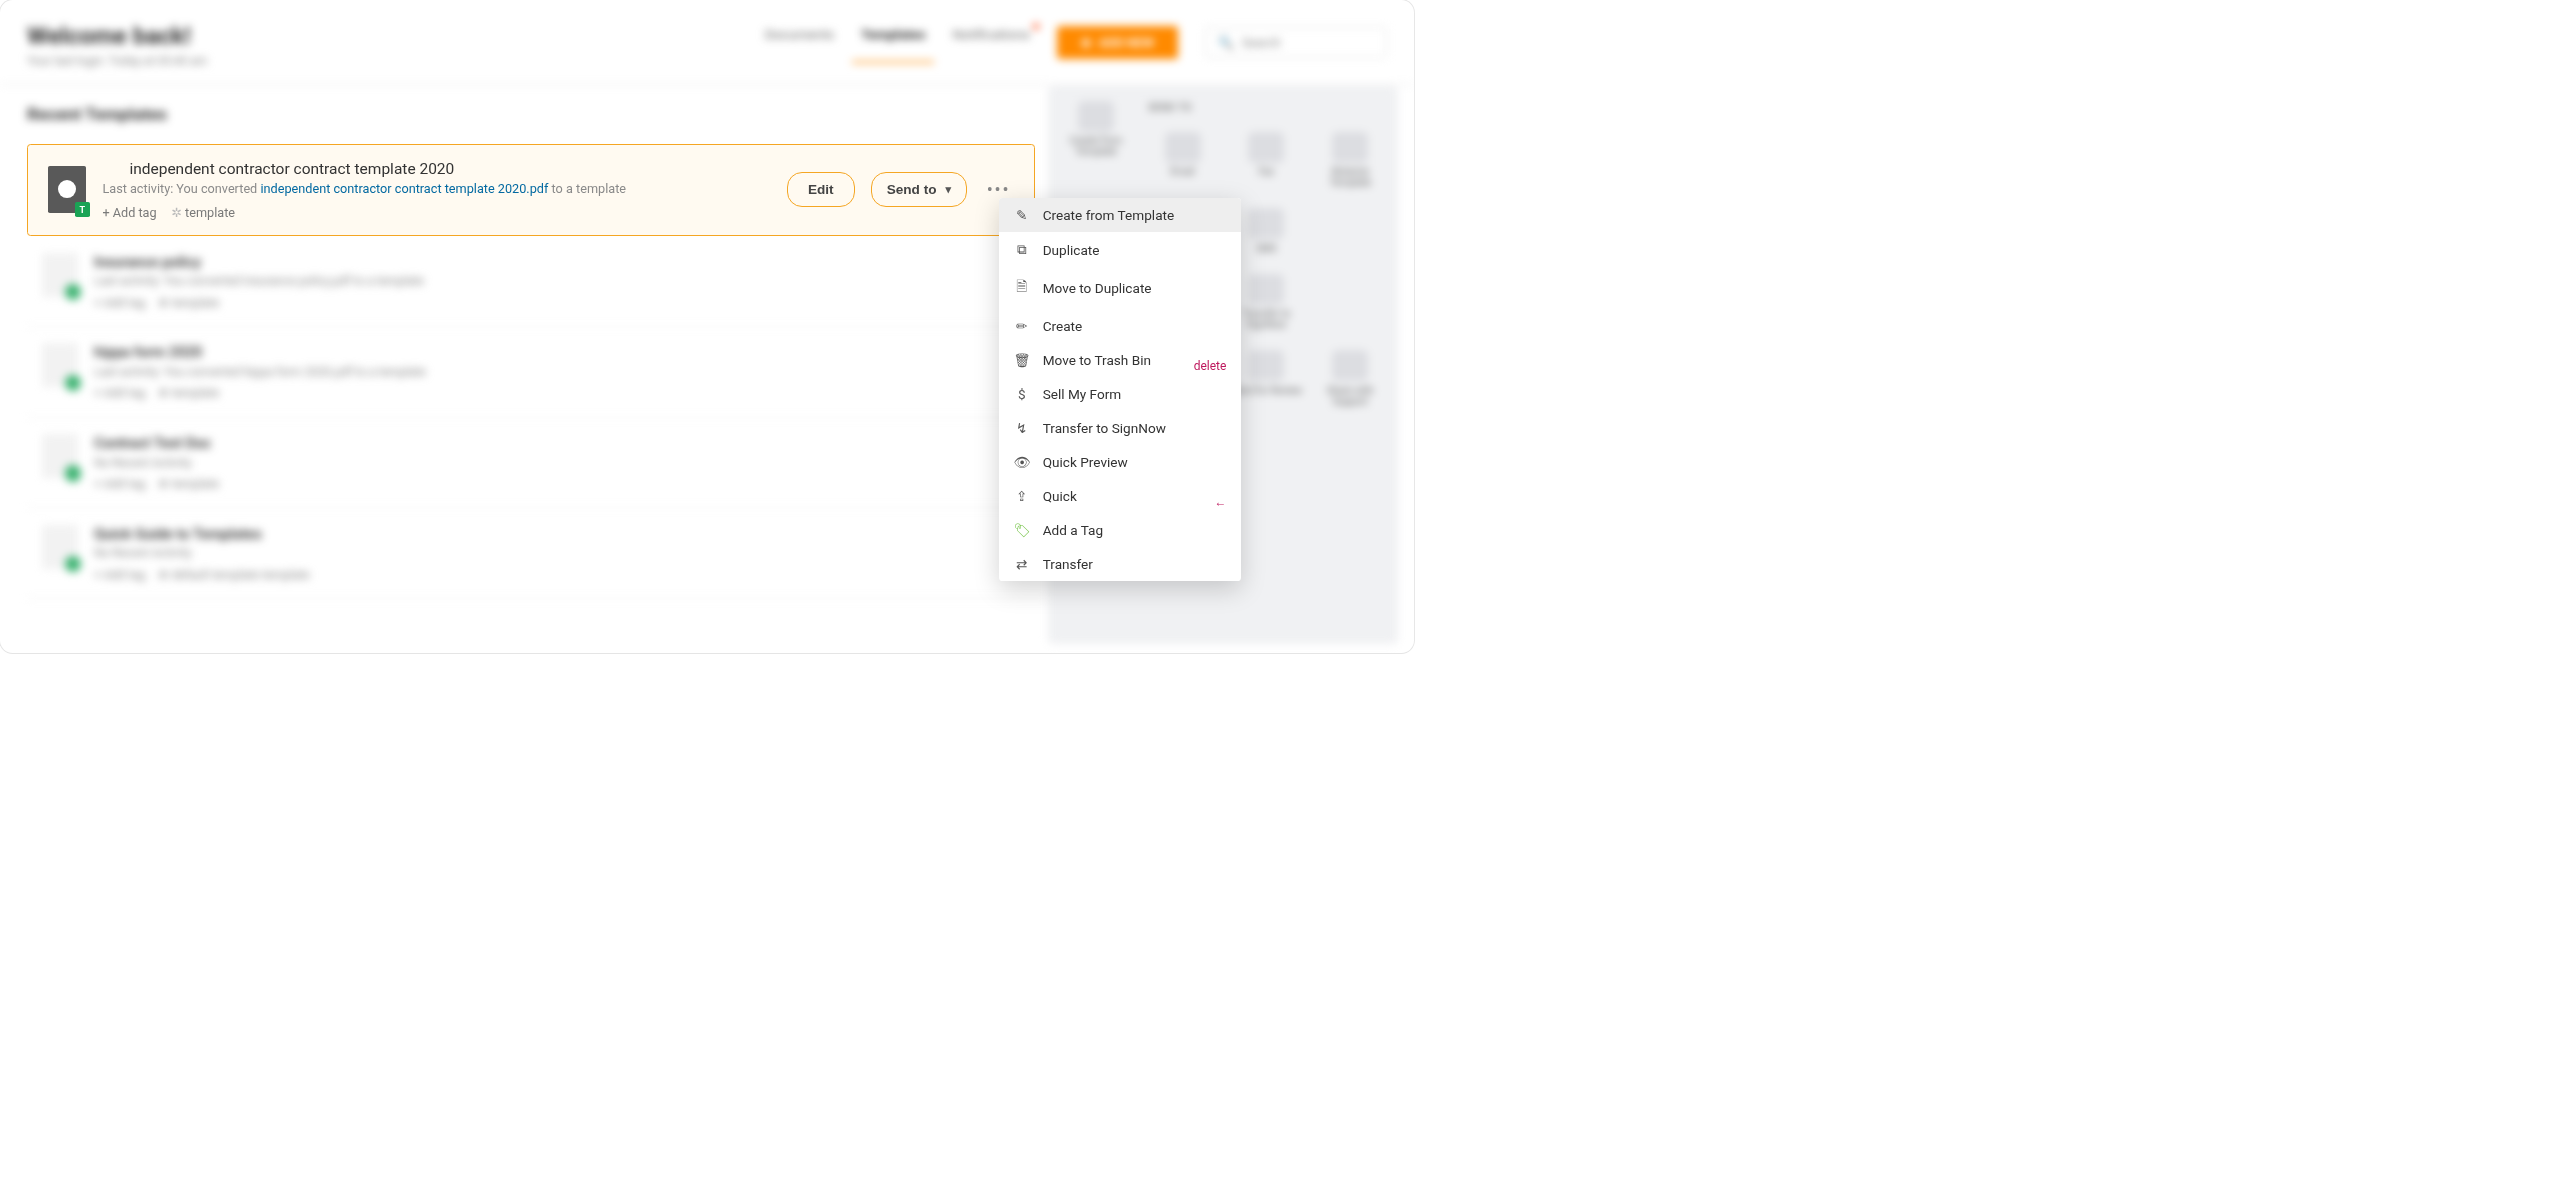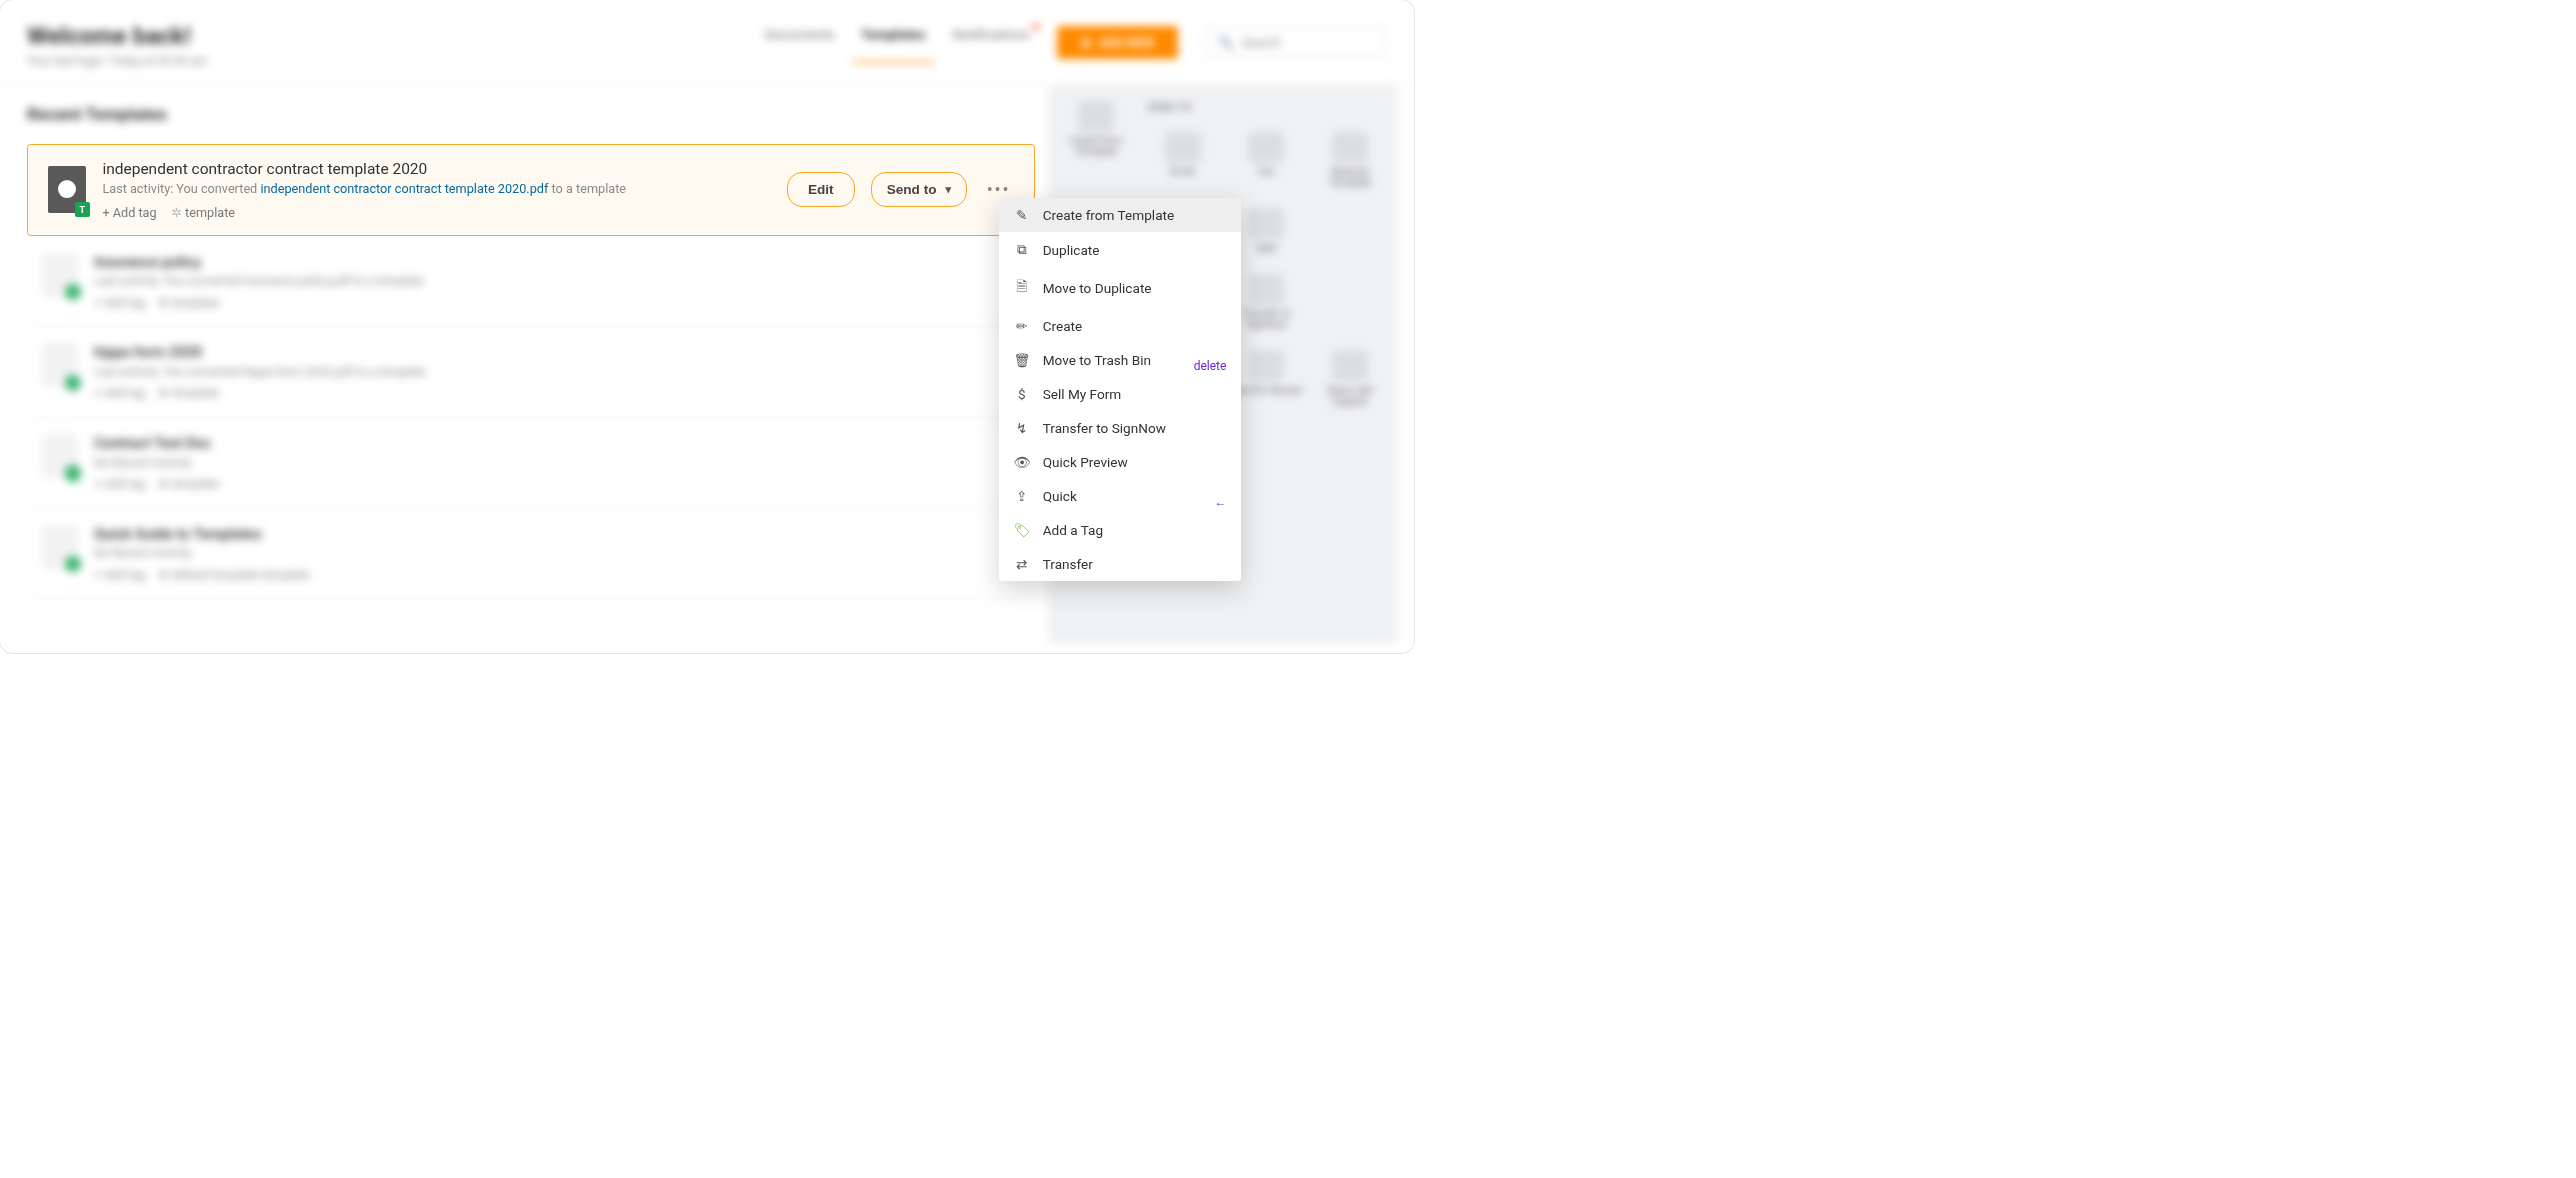--- a/index.html
+++ b/index.html
@@ -121,21 +121,21 @@
   .focus-row .thumb2::before {
     content: ""; position: absolute; left: 50%; top: 50%; width: 18px; height: 18px;
     transform: translate(-50%,-55%); background: #fff; border-radius: 50%;
   }
   .focus-row .thumb2::after {
     content: "T"; position: absolute; right: -3.6px; bottom: -3.6px;
     width: 14.6px; height: 14.6px; background: #1aa355; color: #fff; font-size: 9px; font-weight: 700;
     display: flex; align-items: center; justify-content: center; border-radius: 1.8px;
   }
   .focus-body { flex: 1; }
-  .focus-body .ftitle { font-size: 15.5px; color: #333; font-weight: 400; }
+  .focus-body .ftitle { font-size: 15.5px; color: #333; font-weight: 400; margin-left: 27px; }
   .focus-body .fsub { font-size: 12.7px; color: #8a8a8a; margin-top: 3.6px; }
   .focus-body .fsub b { color: #0369a1; font-weight: 400; }
   .focus-body .ftags { font-size: 12.7px; color: #7a7a7a; margin-top: 9px; display: flex; gap: 14.6px; align-items: center; }
   .focus-body .ftags .gear { color: #bbb; }
 
   .btn {
     border: 1.4px solid #f5a623; color: #444; background: transparent;
     border-radius: 15px; font-size: 13.6px; font-weight: 600;
     padding: 9px 20px; cursor: pointer;
   }
@@ -157,21 +157,21 @@
     padding: 0;
     overflow: hidden;
   }
   .menu-item {
     display: flex; align-items: center; gap: 12.7px;
     padding: 9px 14.6px;
     font-size: 13.6px; color: #333; cursor: pointer;
     position: relative;
   }
   .menu-item .mi-icon { width: 16.4px; text-align: center; color: #555; }
-  .menu-item .suffix { position: absolute; right: 14.6px; color: #6d28d9; font-size: 12px; margin-top: 12px; }
+  .menu-item .suffix { position: absolute; right: 14.6px; color: #be185d; font-size: 12px; margin-top: 12px; }
   .menu-item.active { background: #eeeeee; }
   .menu-item.tag .mi-icon { color: #6bbf3b; }
 
 </style>
 </head>
 <body>
 
 <div class="blur-layer">
 
   <div class="header">

